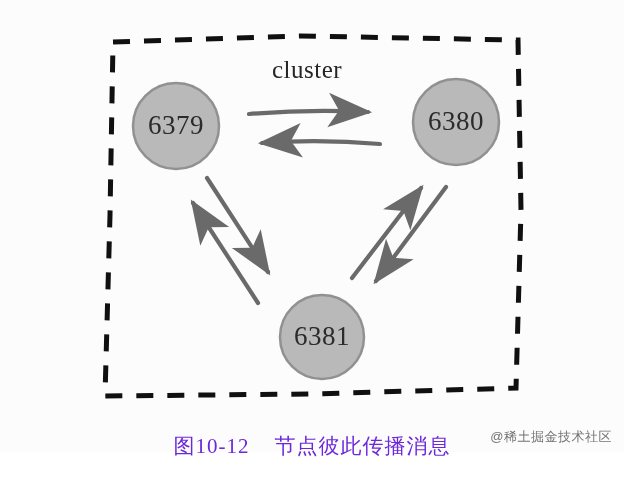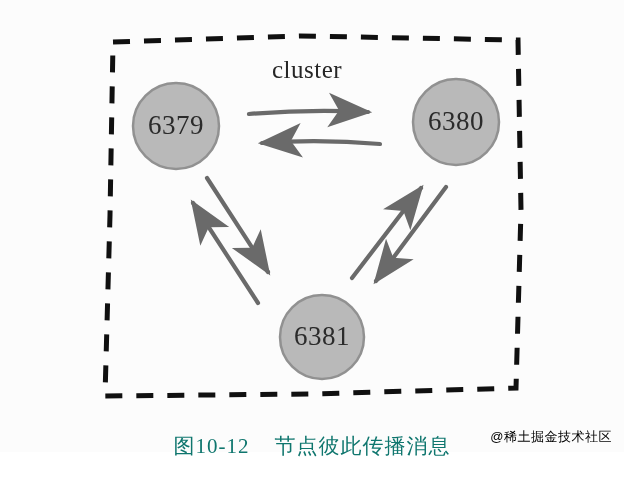--- a/index.html
+++ b/index.html
@@ -45,31 +45,31 @@
     letter-spacing: 0.5px;
   }
   .caption {
     position: absolute;
     left: 0;
     top: 432px;
     width: 624px;
     text-align: center;
     font-family: "Liberation Serif", serif;
     font-size: 21px;
-    color: #0f766e;
+    color: #6d28d9;
     letter-spacing: 1px;
     white-space: pre;
   }
   .watermark {
     position: absolute;
     right: 12px;
     bottom: 6px;
     font-family: "Liberation Sans", sans-serif;
     font-size: 13px;
-    color: #000000;
+    color: #737373;
     letter-spacing: 0.5px;
   }
 </style>
 </head>
 <body>
 
 <div id="figure-root">
 
   <svg id="diagram-svg" viewBox="0 0 624 484">
 

